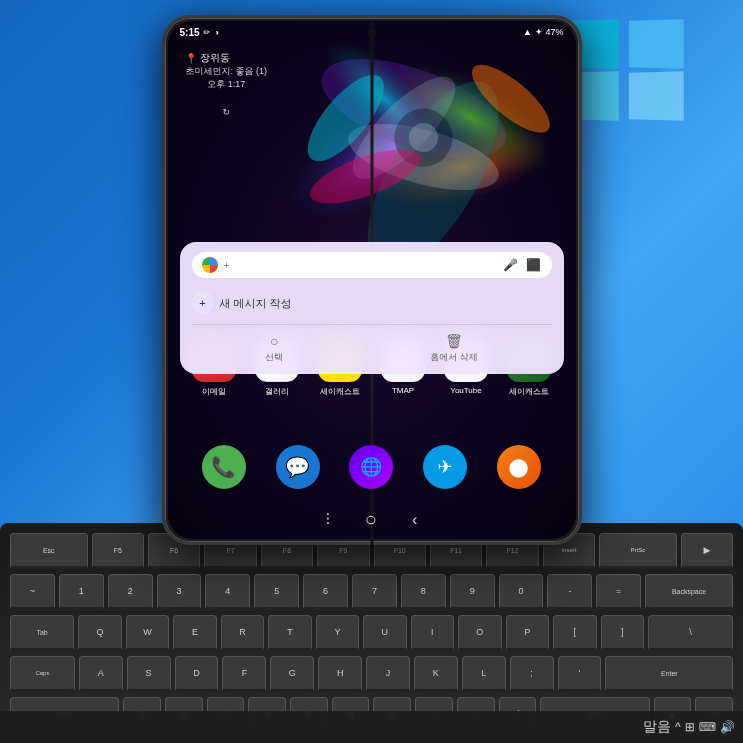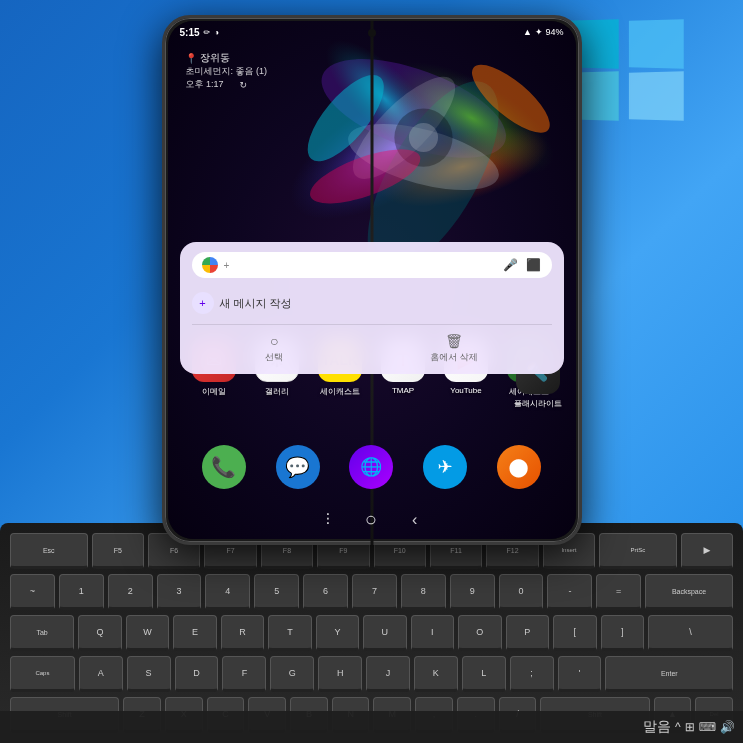--- a/index.html
+++ b/index.html
@@ -209,20 +209,21 @@
       font-size: 9px;
       opacity: 0.8;
     }
 
     .weather-time {
       font-size: 9px;
       opacity: 0.8;
       display: flex;
       align-items: center;
       gap: 16px;
+      flex-direction: column;
     }
 
     .sun-icon {
       width: 22px;
       height: 22px;
       background: #FFB300;
       border-radius: 50%;
       display: inline-block;
       box-shadow: 0 0 8px #FFB300;
       vertical-align: middle;
@@ -652,21 +653,21 @@
 
       <div class="status-bar">
         <div class="status-left">
           <span style="font-weight:bold;font-size:10px;">5:15</span>
           <span style="font-size:8px">✏</span>
           <span style="font-size:8px">◑</span>
         </div>
         <div class="status-right">
           <span style="font-size:9px">▲</span>
           <span style="font-size:9px">✦</span>
-          <span style="font-size:9px;">94%</span>
+          <span style="font-size:9px;">47%</span>
         </div>
       </div>
 
       <div class="weather-widget">
         <div class="weather-location">
           <span>📍</span>
           <span>장위동</span>
         </div>
         <div class="weather-detail">초미세먼지: 좋음 (1)</div>
         <div class="weather-time">
@@ -759,28 +760,20 @@
           <span style="color:white;font-size:18px;">🌐</span>
         </div>
         <div class="dock-icon dock-telegram">
           <span style="color:white;font-size:18px;">✈</span>
         </div>
         <div class="dock-icon dock-camera">
           <span style="color:white;font-size:18px;">⬤</span>
         </div>
       </div>
 
-      <div style="position:absolute;bottom:130px;right:10px;display:flex;flex-direction:column;gap:12px;z-index:15;">
-        <div class="app-item">
-          <div class="app-icon icon-flashlight">
-            <span style="font-size:18px;">🔦</span>
-          </div>
-          <span class="app-label">플래시라이트</span>
-        </div>
-      </div>
 
       <div class="nav-bar">
         <span class="nav-icon">⫶</span>
         <span class="nav-icon" style="font-size:20px;">○</span>
         <span class="nav-icon">‹</span>
       </div>
 
     </div>
 
     <div class="fold-crease"></div>

